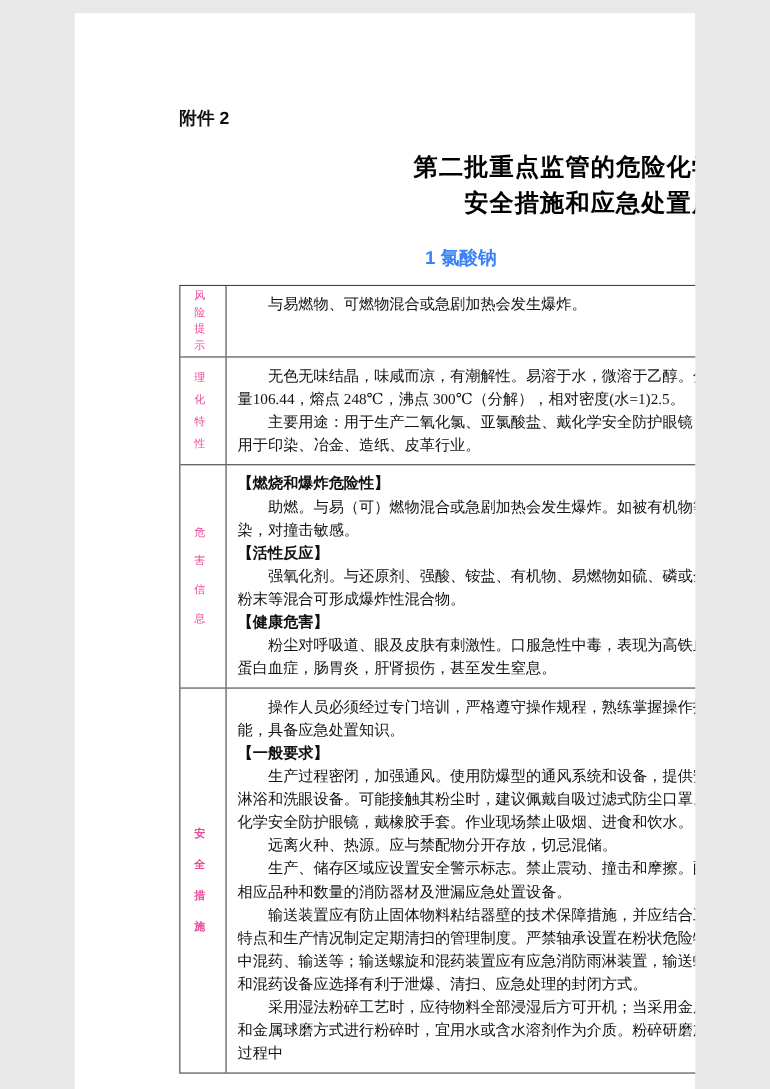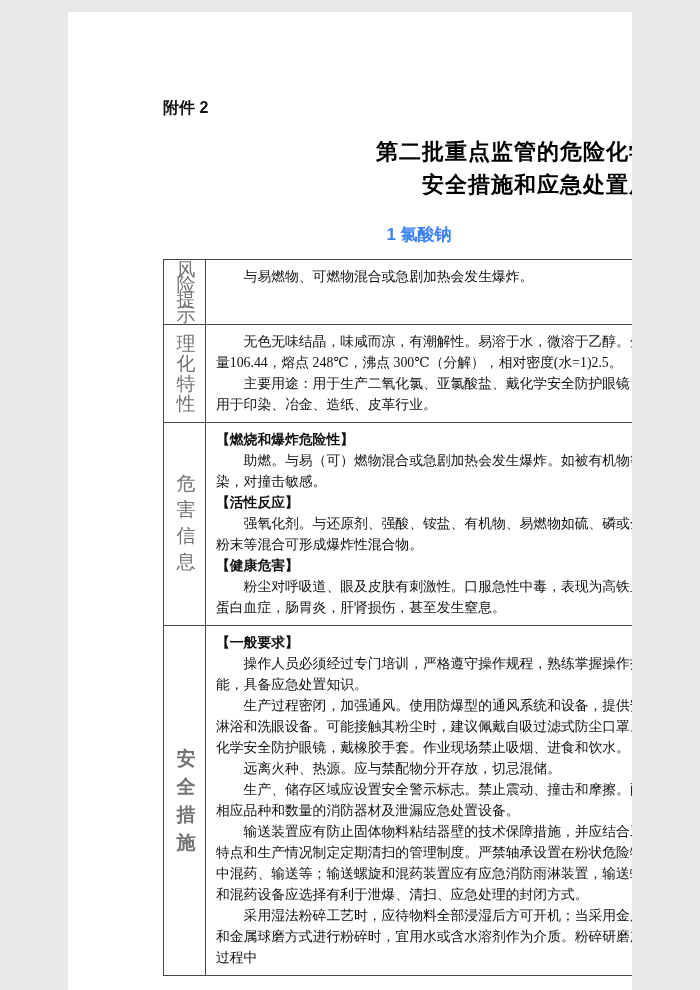--- a/index.html
+++ b/index.html
@@ -58,28 +58,28 @@
   .label-cell {
     width: 42px;
     flex: 0 0 42px;
     border-right: 1px solid #444;
     display: flex;
     align-items: center;
     justify-content: center;
   }
   .label-text {
     width: 16px;
-    font-size: 19px;
+    font-size: 10px;
     text-align: left;
     word-break: break-all;
-    color: #737373;
+    color: #ec4899;
   }
   .row-0 .label-text { line-height: 15px; }
   .row-1 .label-text { line-height: 20px; }
-  .row-2 .label-text { line-height: 26px; font-family: Liberation Mono, monospace; }
+  .row-2 .label-text { line-height: 26px; }
   .row-3 .label-text { line-height: 28px; font-weight: bold; }
   .content-cell {
     flex: 1 1 auto;
     padding: 6px 8px 7px 10px;
     font-size: 13.8px;
     line-height: 21px;
     color: #111;
   }
   .row-0 { min-height: 64px; }
   .row-1 { min-height: 95px; }
@@ -136,22 +136,22 @@
             <p class="para indent">强氧化剂。与还原剂、强酸、铵盐、有机物、易燃物如硫、磷或金属粉末等混合可形成爆炸性混合物。</p>
             <p class="para header">【健康危害】</p>
             <p class="para indent">粉尘对呼吸道、眼及皮肤有刺激性。口服急性中毒，表现为高铁血红蛋白血症，肠胃炎，肝肾损伤，甚至发生窒息。</p>
           </div>
         </div>
         <div class="t-row row-3">
           <div class="label-cell">
             <div class="label-text">安全措施</div>
           </div>
           <div class="content-cell">
+            <p class="para indent">操作人员必须经过专门培训，严格遵守操作规程，熟练掌握操作技能，具备应急处置知识。</p>
             <p class="para header">【一般要求】</p>
-            <p class="para indent">操作人员必须经过专门培训，严格遵守操作规程，熟练掌握操作技能，具备应急处置知识。</p>
             <p class="para indent">生产过程密闭，加强通风。使用防爆型的通风系统和设备，提供安全淋浴和洗眼设备。可能接触其粉尘时，建议佩戴自吸过滤式防尘口罩。戴化学安全防护眼镜，戴橡胶手套。作业现场禁止吸烟、进食和饮水。</p>
             <p class="para indent">远离火种、热源。应与禁配物分开存放，切忌混储。</p>
             <p class="para indent">生产、储存区域应设置安全警示标志。禁止震动、撞击和摩擦。配备相应品种和数量的消防器材及泄漏应急处置设备。</p>
             <p class="para indent">输送装置应有防止固体物料粘结器壁的技术保障措施，并应结合工艺特点和生产情况制定定期清扫的管理制度。严禁轴承设置在粉状危险物料中混药、输送等；输送螺旋和混药装置应有应急消防雨淋装置，输送螺旋和混药设备应选择有利于泄爆、清扫、应急处理的封闭方式。</p>
             <p class="para indent">采用湿法粉碎工艺时，应待物料全部浸湿后方可开机；当采用金属球和金属球磨方式进行粉碎时，宜用水或含水溶剂作为介质。粉碎研磨加工过程中</p>
           </div>
         </div>
       </div>
 
   </div>

